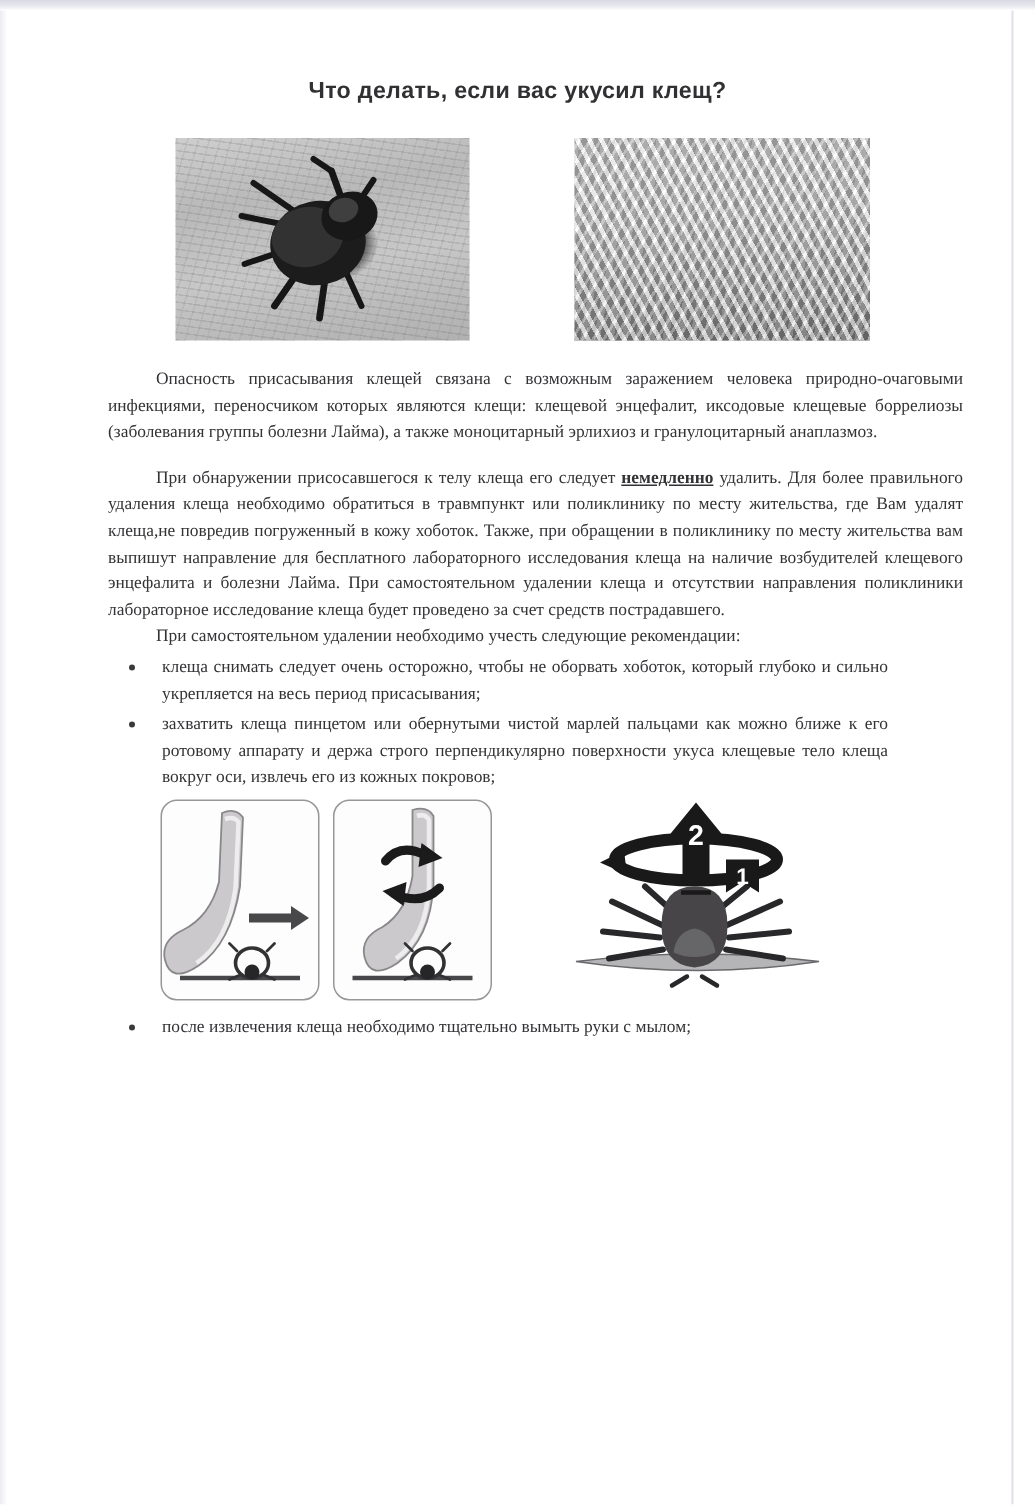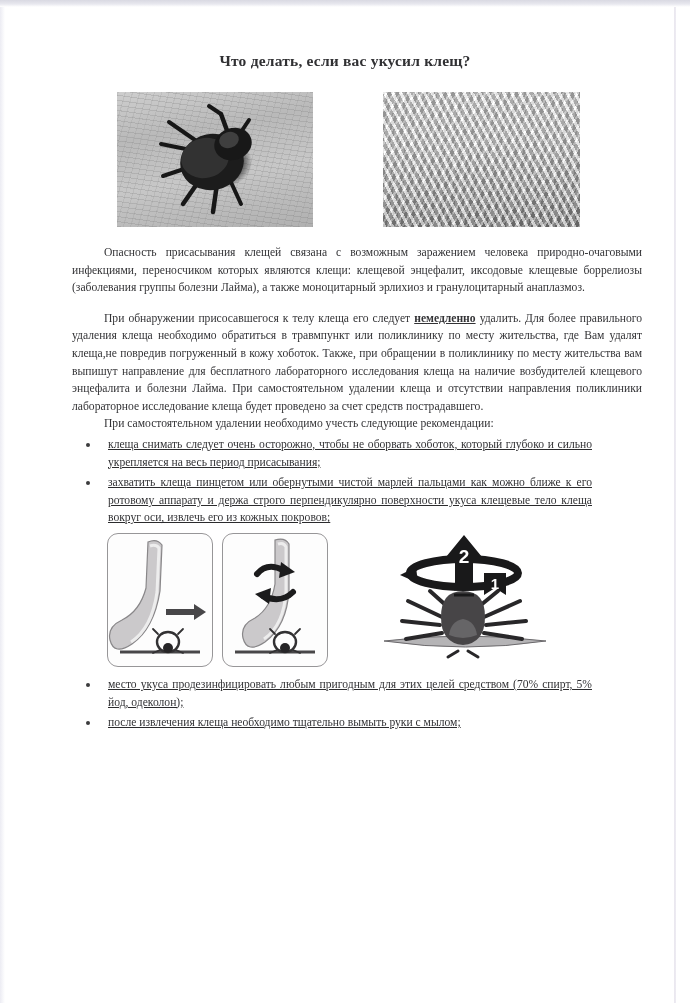--- a/index.html
+++ b/index.html
@@ -55,21 +55,21 @@
   }
 
   h1.doc-title {
     margin: 0;
     padding: 52px 0 0 0;
     text-align: center;
     font-size: 15.5px;
     font-weight: bold;
     letter-spacing: .2px;
     color: #30303a;
-    font-family: Liberation Serif, serif;
+    font-family: Liberation Sans, sans-serif;
   }
 
   
   .photo-row {
     position: relative;
     height: 138px;
     margin-top: 22px;
   }
   .photo {
     position: absolute;
@@ -111,21 +111,20 @@
   .para.first { padding-top: 14px; }
   .para.indent { text-indent: 32px; }
   .para.gap { margin-top: 13px; }
   .para b { font-weight: bold; text-decoration: underline; }
 
   
   ul.bullets {
     list-style: none;
     margin: 0;
     padding: 0 98px 0 0;
-    text-decoration: underline;
   }
   ul.bullets li {
     position: relative;
     padding-left: 108px;
     margin-top: 3px;
     font-size: 11.6px;
     line-height: 17.6px;
     text-align: justify;
     text-justify: inter-word;
     color: #33333c;
@@ -290,18 +289,17 @@
           <text x="84" y="30" text-anchor="middle" fill="#ffffff" font-family="'Liberation Sans', sans-serif" font-size="19" font-weight="bold">2</text>
           <g>
             <path d="M104 40 l22 0 l0 22 l-11 -7 l-11 7 z" fill="#1b181c"></path>
             <text x="115" y="56" text-anchor="middle" fill="#ffffff" font-family="'Liberation Sans', sans-serif" font-size="15" font-weight="bold">1</text>
           </g>
         </svg>
       </div>
     </div>
 
     <ul class="bullets">
-      <li>место укуса продезинфицировать любым пригодным для этих целей средством (70% спирт, 5% йод, одеколон);</li>
       <li>после извлечения клеща необходимо тщательно вымыть руки с мылом;</li>
     </ul>
 
   </div>
 </div>
 
 </body></html>

